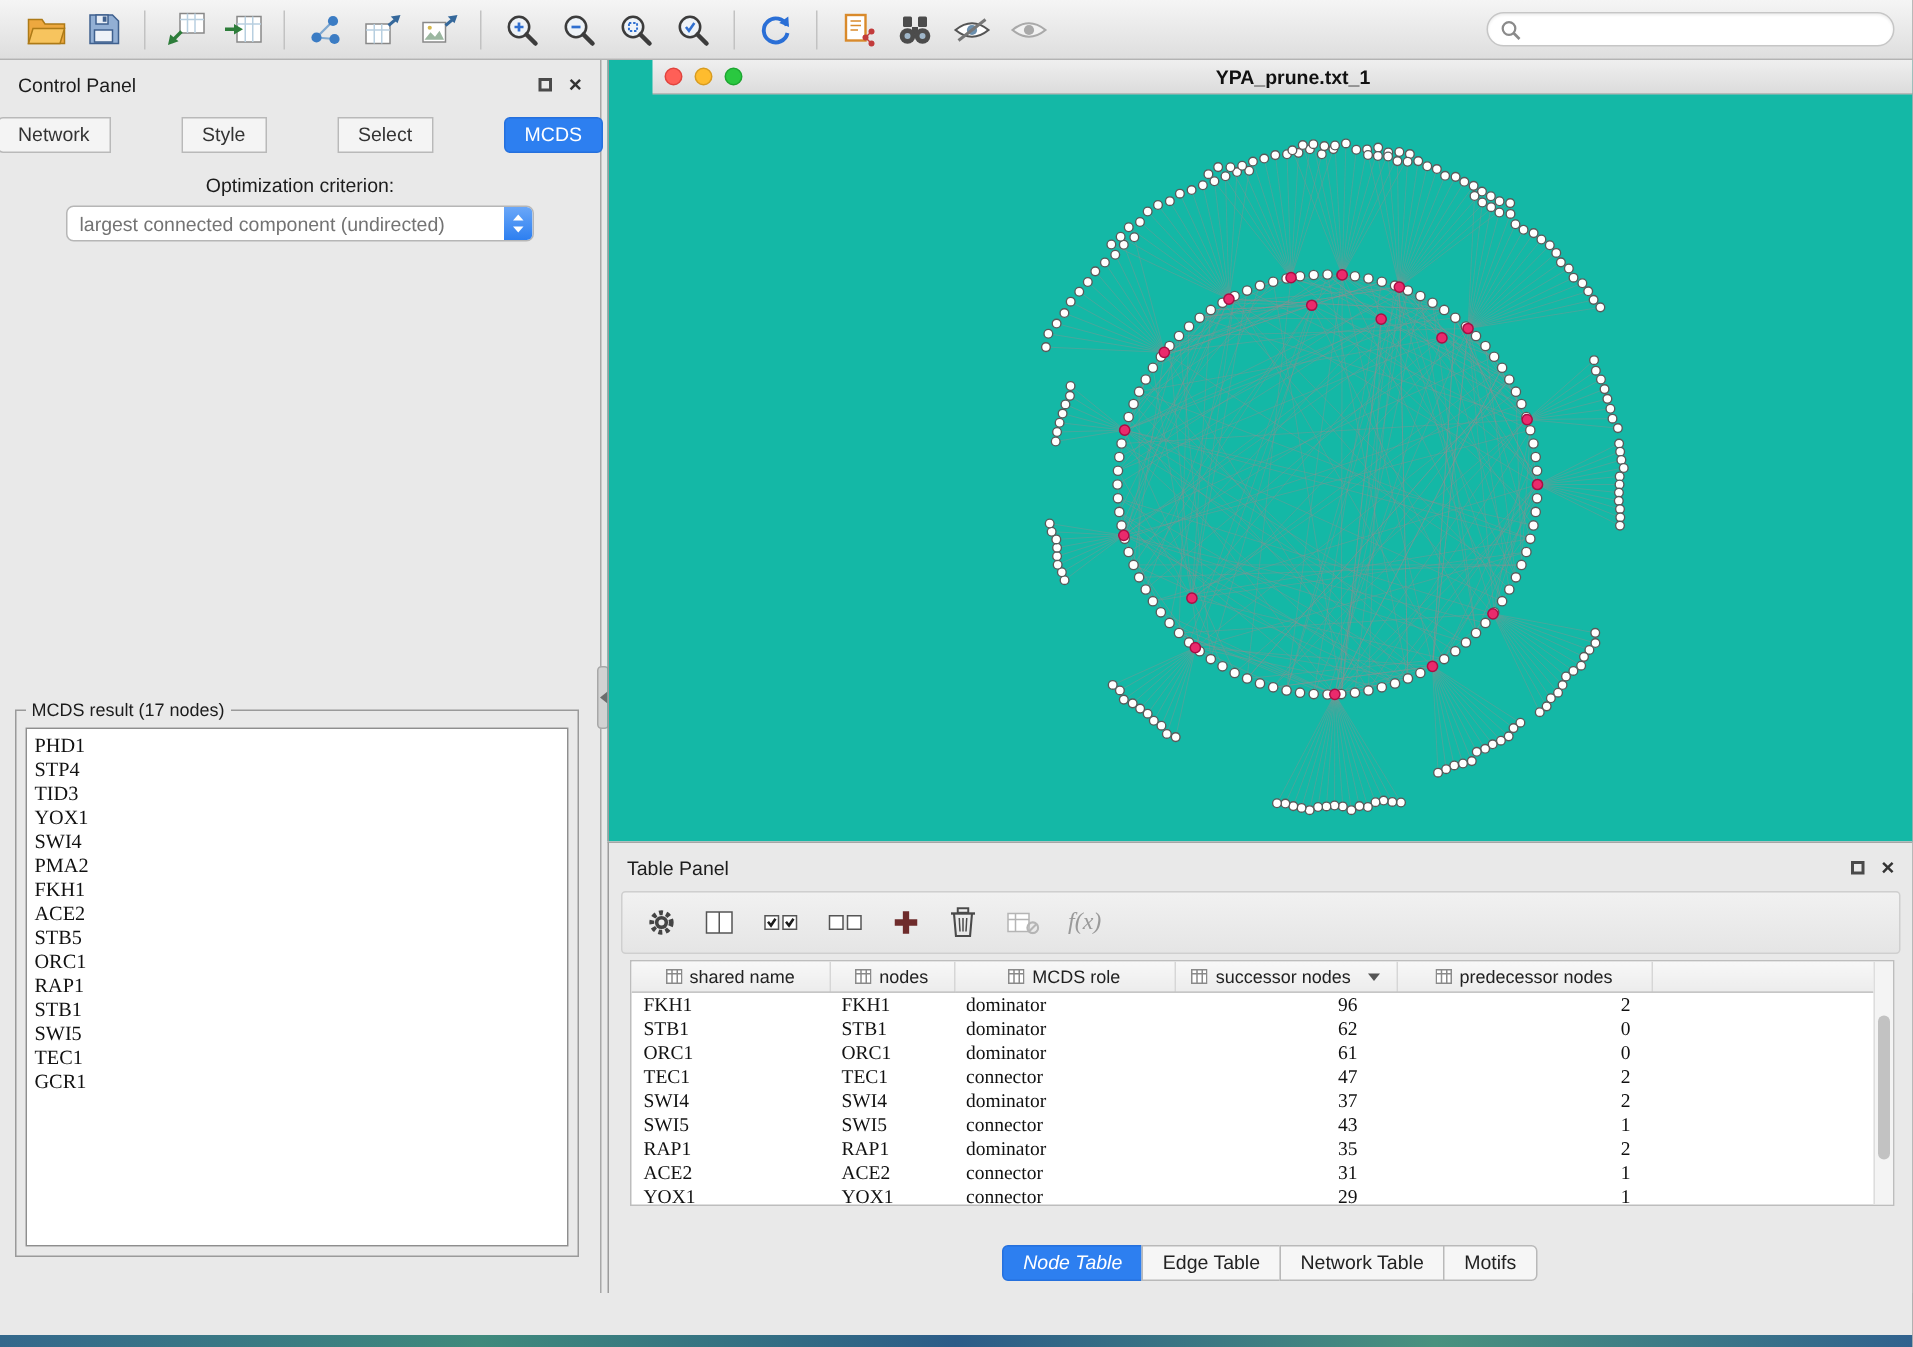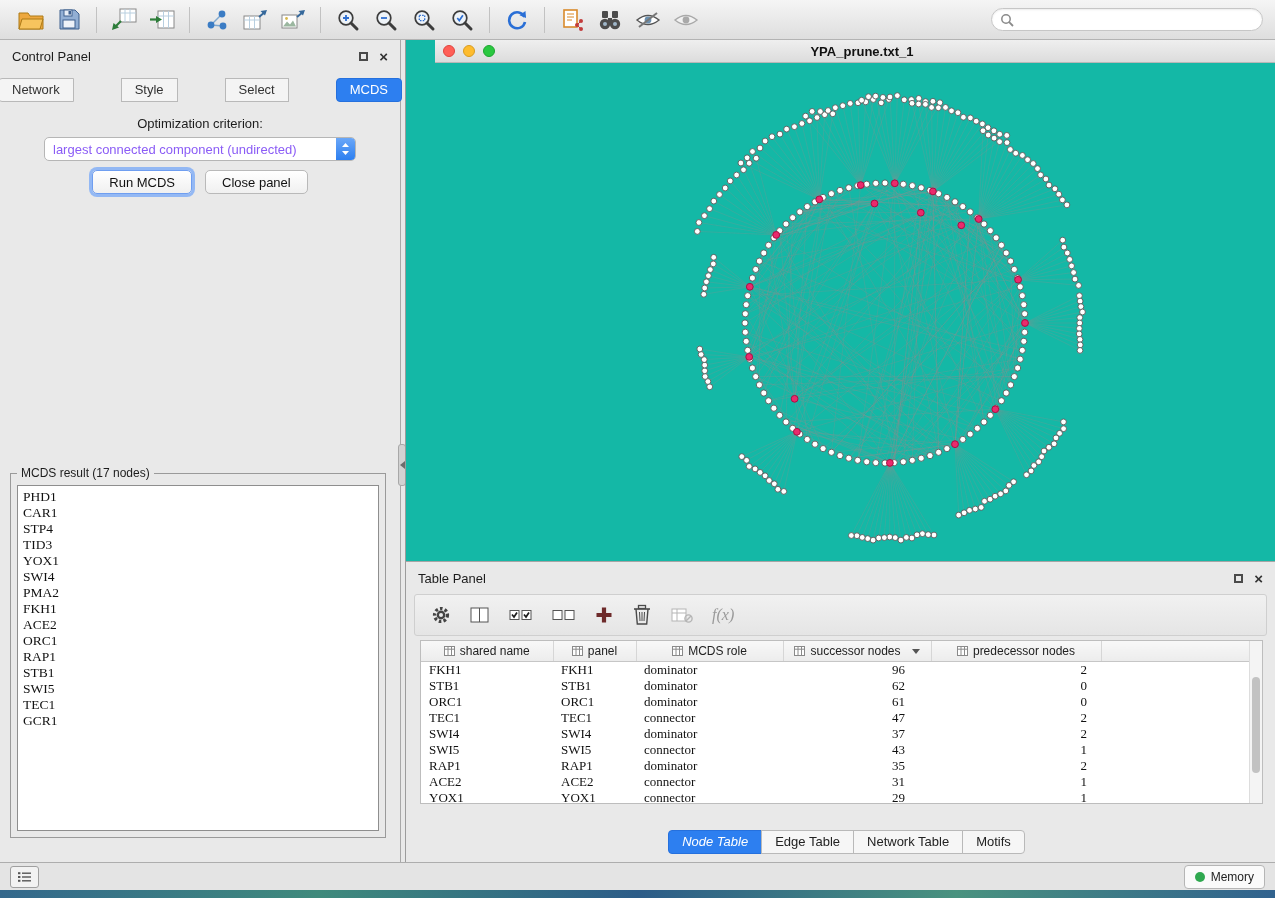--- a/index.html
+++ b/index.html
@@ -18,21 +18,21 @@
   .panel-header{display:flex;align-items:center;height:28px;padding:2px 12px 0;font-size:13px;color:#1c1c1c;}
   .win-btns{margin-left:auto;display:flex;align-items:center;gap:11px;}
   .float-btn{width:9px;height:9px;border:2px solid #4a4a4a;box-sizing:border-box;background:transparent;}
   .close-btn{font-size:15px;font-weight:700;color:#333;line-height:1;}
   .cp-tabs{display:flex;justify-content:center;margin-top:8px;gap:48px;}
   .cp-tab{font-size:13px;color:#333;background:#f4f4f4;border:1px solid #b9b9b9;padding:3px 13px;margin-left:-1px;line-height:16px;}
   .cp-tab:first-child{border-radius:4px 0 0 4px;margin-left:0;}
   .cp-tab.active{background:#2d7ff0;border-color:#2570dd;color:#fff;border-radius:4px;}
   .opt-label{margin-top:14px;text-align:center;font-size:13px;color:#1c1c1c;}
   .dropdown{display:flex;align-items:center;width:312px;height:24px;margin:6px auto 0;background:#fff;border:1px solid #b6b6b6;border-radius:5px;font-size:13px;box-sizing:border-box;overflow:hidden;}
-  .dd-value{flex:1;padding:0 8px;white-space:nowrap;color:#8b5cf6;}
+  .dd-value{flex:1;padding:0 8px;white-space:nowrap;color:#737373;}
   .dd-cap{width:19px;height:100%;background:linear-gradient(#6aa7f8,#2d7ff0);display:flex;align-items:center;justify-content:center;flex:0 0 auto;}
   .btn-row{display:flex;justify-content:center;gap:13px;margin-top:9px;}
   .mac-btn{height:24px;padding:0 16px;background:linear-gradient(#ffffff,#f0f0f0);border:1px solid #b9b9b9;border-radius:5px;font-size:13px;color:#111;font-family:inherit;}
   .focus-ring{box-shadow:0 0 0 3px rgba(77,144,254,.55);border-color:#6f9ef0;}
   .mcds-fieldset{position:absolute;left:10px;right:14px;top:426px;height:372px;border:1px solid #9a9a9a;margin:0;padding:5px 6px 6px;box-sizing:border-box;}
   .mcds-fieldset legend{font-size:12px;color:#1c1c1c;padding:0 4px;}
   .result-list{background:#fff;border:1px solid #8e8e8e;height:100%;box-sizing:border-box;padding:3px 5px;font-family:"Liberation Serif",serif;font-size:13.5px;color:#111;overflow:hidden;}
   .result-item{height:16px;line-height:16px;}
 
   
@@ -248,36 +248,32 @@
     <div class="opt-label">Optimization criterion:</div>
     <div class="dropdown">
       <span class="dd-value">largest connected component (undirected)</span>
       <span class="dd-cap">
         <svg width="9" height="14" viewBox="0 0 9 14">
             <path d="M4.5 1L8 5H1z" fill="#fff"></path>
             <path d="M1 9h7l-3.5 4z" fill="#fff"></path>
           </svg>
       </span>
     </div>
-    <div class="btn-row">
-      <button class="mac-btn focus-ring">Run MCDS</button>
-      <button class="mac-btn">Close panel</button>
-    </div>
     <fieldset class="mcds-fieldset">
       <legend>MCDS result (17 nodes)</legend>
       <div class="result-list">
           <div class="result-item">PHD1</div>
-          <div class="result-item">CAR1</div>
           <div class="result-item">STP4</div>
           <div class="result-item">TID3</div>
           <div class="result-item">YOX1</div>
           <div class="result-item">SWI4</div>
           <div class="result-item">PMA2</div>
           <div class="result-item">FKH1</div>
           <div class="result-item">ACE2</div>
+          <div class="result-item">STB5</div>
           <div class="result-item">ORC1</div>
           <div class="result-item">RAP1</div>
           <div class="result-item">STB1</div>
           <div class="result-item">SWI5</div>
           <div class="result-item">TEC1</div>
           <div class="result-item">GCR1</div>
         </div>
     </fieldset>
   </div>
 
@@ -1068,21 +1064,21 @@
                 </div>
               </th>
             <th>
                 <div class="hcell">
                   <svg width="11" height="10" viewBox="0 0 11 10">
                     <rect x="0.5" y="0.5" width="10" height="9" fill="#fff" stroke="#8a8a8a"></rect>
                     <line x1="4" y1="0.5" x2="4" y2="9.5" stroke="#8a8a8a"></line>
                     <line x1="7.5" y1="0.5" x2="7.5" y2="9.5" stroke="#8a8a8a"></line>
                     <line x1="0.5" y1="3.2" x2="10.5" y2="3.2" stroke="#8a8a8a"></line>
                   </svg>
-                  <span>panel</span>
+                  <span>nodes</span>
                 </div>
               </th>
             <th>
                 <div class="hcell">
                   <svg width="11" height="10" viewBox="0 0 11 10">
                     <rect x="0.5" y="0.5" width="10" height="9" fill="#fff" stroke="#8a8a8a"></rect>
                     <line x1="4" y1="0.5" x2="4" y2="9.5" stroke="#8a8a8a"></line>
                     <line x1="7.5" y1="0.5" x2="7.5" y2="9.5" stroke="#8a8a8a"></line>
                     <line x1="0.5" y1="3.2" x2="10.5" y2="3.2" stroke="#8a8a8a"></line>
                   </svg>
@@ -1203,31 +1199,15 @@
         </div>
     </div>
     <div class="table-tabs">
       <div class="t-tab active">Node Table</div>
       <div class="t-tab">Edge Table</div>
       <div class="t-tab">Network Table</div>
       <div class="t-tab">Motifs</div>
     </div>
   </div>
 
-  <div class="statusbar">
-    <div class="status-left-btn">
-      <svg width="15" height="12" viewBox="0 0 15 12">
-          <rect x="1" y="1.2" width="2.4" height="2" fill="#555"></rect>
-          <line x1="5" y1="2.2" x2="14" y2="2.2" stroke="#555" stroke-width="1.4"></line>
-          <rect x="1" y="5" width="2.4" height="2" fill="#555"></rect>
-          <line x1="5" y1="6" x2="14" y2="6" stroke="#555" stroke-width="1.4"></line>
-          <rect x="1" y="8.8" width="2.4" height="2" fill="#555"></rect>
-          <line x1="5" y1="9.8" x2="14" y2="9.8" stroke="#555" stroke-width="1.4"></line>
-        </svg>
-    </div>
-    <div class="memory-btn">
-      <span class="memory-dot"></span>
-      <span>Memory</span>
-    </div>
-  </div>
   <div class="desktop-strip"></div>
 
 </div>
 
 </body></html>

